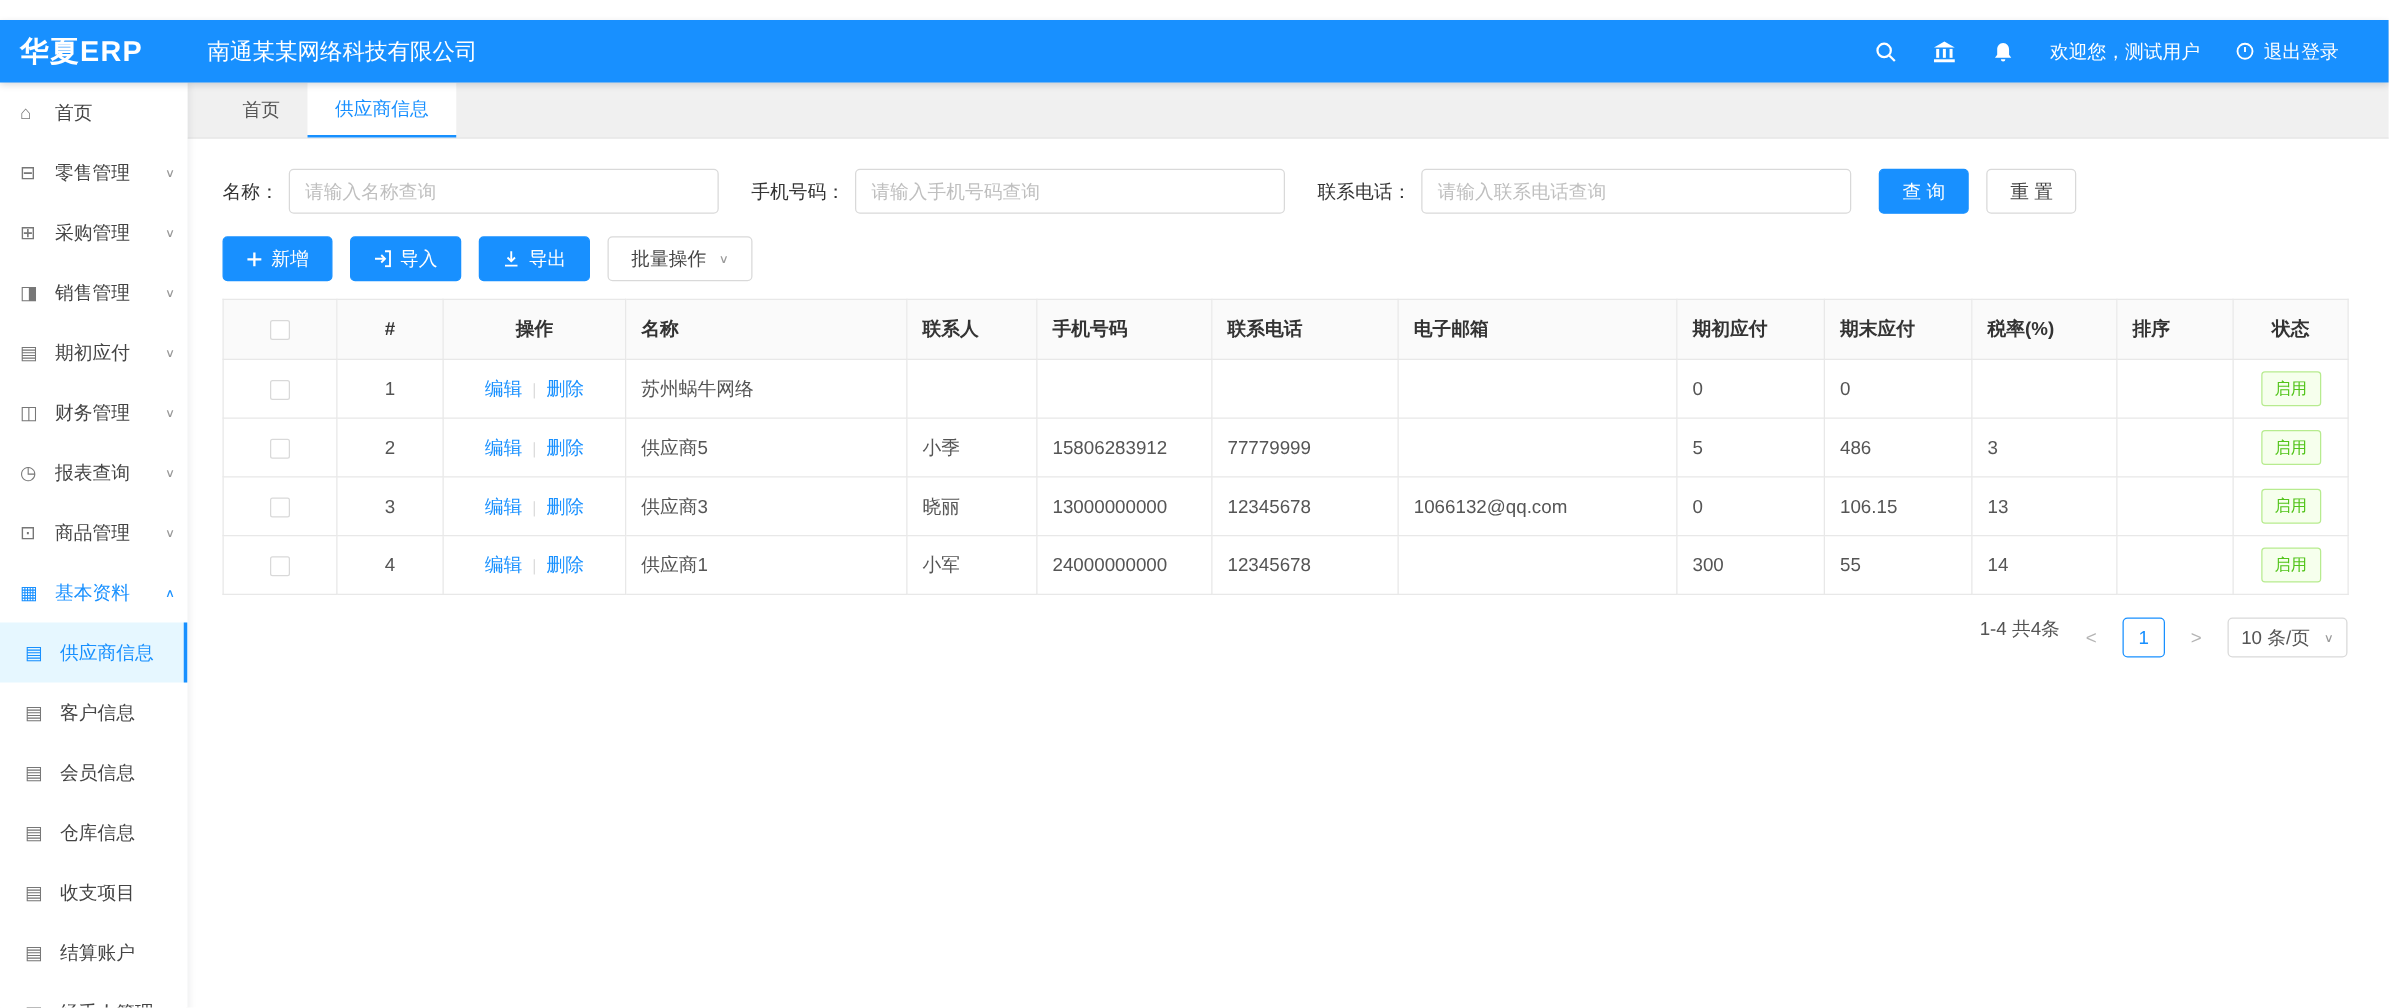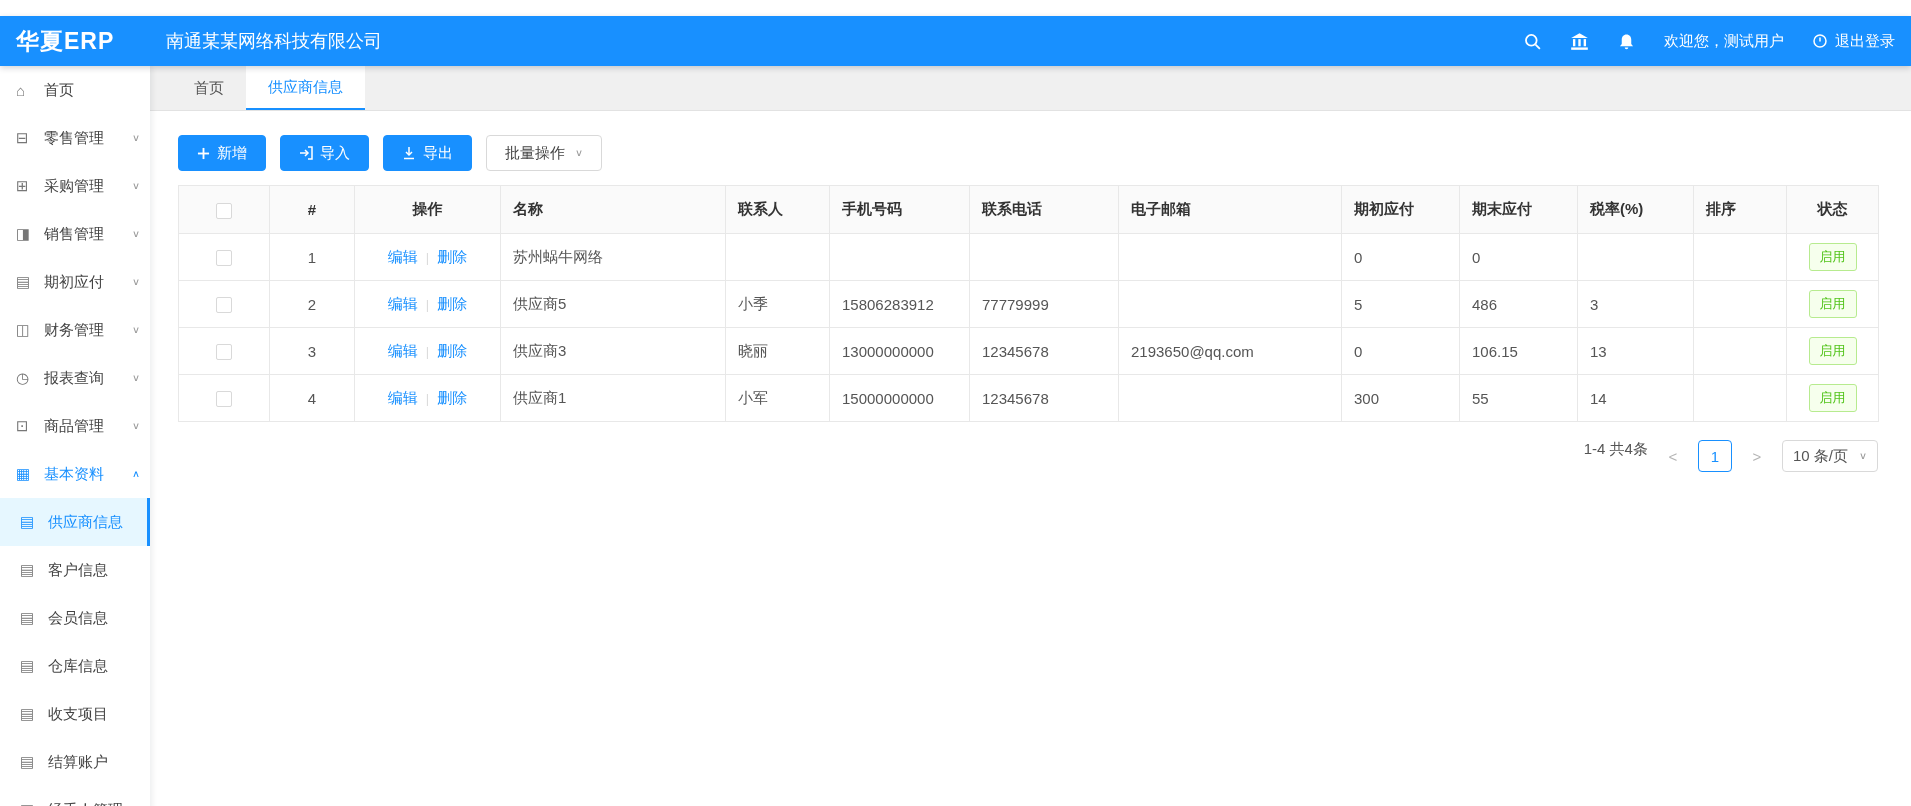--- a/index.html
+++ b/index.html
@@ -5,21 +5,21 @@
   * { margin:0; padding:0; box-sizing:border-box; }
   html,body { width:1911px; height:806px; }
   body { font-family:"Liberation Sans","DejaVu Sans",sans-serif; font-size:15px; color:#333; background:#fff; overflow:hidden; }
   .app { display:flex; flex-direction:column; height:100%;margin-top:16px; }
 
   
   .header { height:50px; background:#1890ff; display:flex; align-items:center; color:#fff; flex-shrink:0;
             box-shadow:0 2px 6px rgba(0,21,41,.18); position:relative; z-index:20; }
   .logo { width:150px; font-size:23px; font-weight:bold; padding-left:16px; letter-spacing:1px; white-space:nowrap; }
   .company { font-size:18px; padding-left:16px; white-space:nowrap; }
-  .header-right { margin-left:auto; display:flex; gap:28px; padding-right:16px; font-size:15px; }
+  .header-right { margin-left:auto; display:flex; gap:28px; padding-right:40px; font-size:15px; }
   .hicon { display:inline-flex; align-items:center; cursor:pointer; }
   .welcome { cursor:pointer; white-space:nowrap; }
   .logout { display:inline-flex; align-items:center; gap:7px; cursor:pointer; white-space:nowrap; }
 
   
   .main-wrap { display:flex; flex:1; min-height:0; }
 
   
   .sidebar { width:150px; flex-shrink:0; background:#fff; box-shadow:2px 0 6px rgba(0,21,41,.08); overflow:hidden; z-index:10; }
   .side-item { height:48px; display:flex; align-items:center; padding:0 10px 0 16px; cursor:pointer; color:#444; }
@@ -203,20 +203,30 @@
     </aside>
 
     <div class="main">
       <div class="tabbar">
         <div class="tab">首页</div>
         <div class="tab active">供应商信息</div>
       </div>
 
       <div class="content">
 
+        <div class="filter-row">
+          <span class="filter-label">名称：</span>
+          <input class="filter-input" type="text" placeholder="请输入名称查询" style="">
+          <span class="filter-label group-gap">手机号码：</span>
+          <input class="filter-input" type="text" placeholder="请输入手机号码查询" style="">
+          <span class="filter-label group-gap">联系电话：</span>
+          <input class="filter-input" type="text" placeholder="请输入联系电话查询" style="">
+          <button class="btn primary search-btn">查 询</button>
+          <button class="btn reset-btn">重 置</button>
+        </div>
 
         <div class="toolbar">
           <button class="btn primary">
             <span class="hicon">
               <svg width="13" height="13" viewBox="0 0 14 14" stroke="#fff" stroke-width="2">
                   <line x1="7" y1="1" x2="7" y2="13"></line>
                   <line x1="1" y1="7" x2="13" y2="7"></line>
                 </svg>
             </span>
             <span>新增</span>
@@ -318,36 +328,36 @@
             <tr>
               <td class="c-center"><span class="checkbox"></span></td>
               <td class="c-center">3</td>
               <td class="c-center">
                 <span class="link">编辑</span><span class="link-divider">|</span><span class="link">删除</span>
               </td>
               <td>供应商3</td>
               <td>晓丽</td>
               <td>13000000000</td>
               <td>12345678</td>
-              <td>2193650@qq.com</td>
+              <td>1066132@qq.com</td>
               <td>0</td>
               <td>106.15</td>
               <td>13</td>
               <td></td>
               <td class="c-center"><span class="badge">启用</span></td>
             </tr>
             <tr>
               <td class="c-center"><span class="checkbox"></span></td>
               <td class="c-center">4</td>
               <td class="c-center">
                 <span class="link">编辑</span><span class="link-divider">|</span><span class="link">删除</span>
               </td>
               <td>供应商1</td>
               <td>小军</td>
-              <td>15000000000</td>
+              <td>24000000000</td>
               <td>12345678</td>
               <td></td>
               <td>300</td>
               <td>55</td>
               <td>14</td>
               <td></td>
               <td class="c-center"><span class="badge">启用</span></td>
             </tr>
           </tbody>
         </table>

